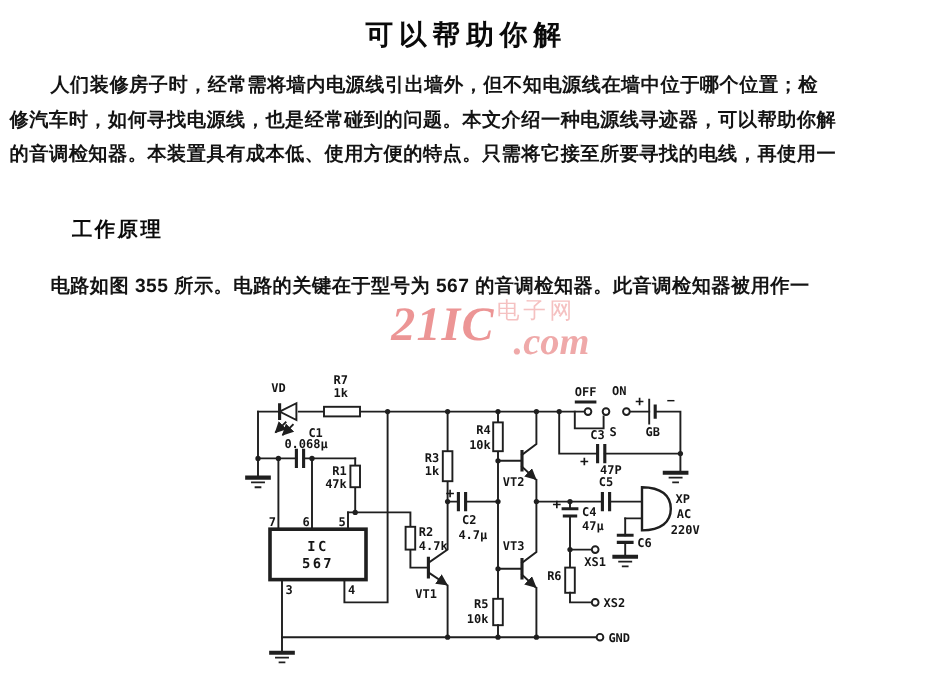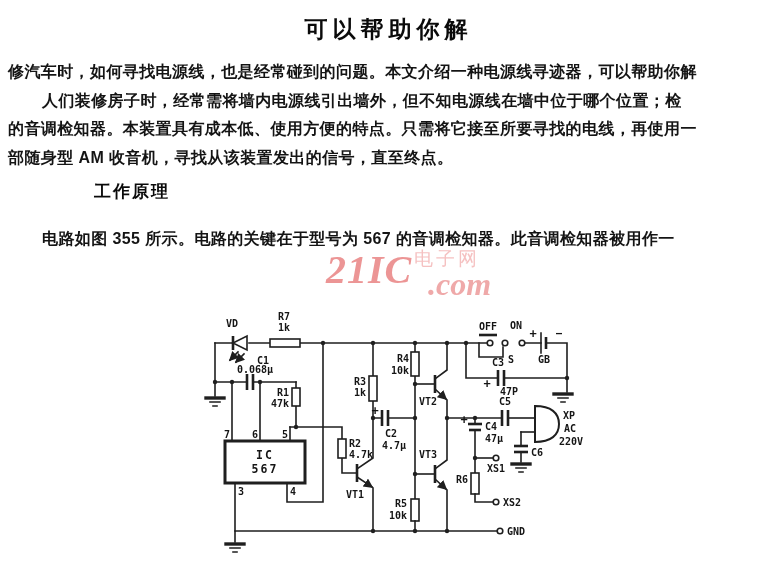--- a/index.html
+++ b/index.html
@@ -14,21 +14,21 @@
   }
   .para{position:absolute;left:8px;right:6px;font-size:16px;font-weight:bold;
     color:#141414;letter-spacing:0.4px;}
   .para .line{height:28.5px;line-height:28.5px;white-space:nowrap;}
   .p1{top:58px;}
   .p2{top:224px;}
   .p2 .line{height:30px;line-height:30px;}
   .indent{padding-left:34px;}
   .section-heading{
     position:absolute;top:180px;left:60px;font-size:17px;font-weight:bold;
-    letter-spacing:2px;color:#0a0a0a;margin-left:34px;
+    letter-spacing:2px;color:#0a0a0a;
   }
   .watermark{
     position:absolute;left:326px;top:248px;width:180px;height:52px;
     pointer-events:none;
   }
   .wm-brand{
     position:absolute;left:0;top:2px;
     font-family:"Liberation Serif","DejaVu Serif",serif;
     font-size:40px;font-weight:bold;font-style:italic;line-height:40px;
     color:rgba(221,62,62,0.55);letter-spacing:1px;
@@ -58,24 +58,23 @@
   .dot{fill:#1f1f1f;}
   .term{fill:#ffffff;stroke:#1f1f1f;stroke-width:1.6;}
   .bar{stroke:#1f1f1f;stroke-width:2.6;}
 </style>
 </head>
 <body>
 
 <div class="doc-title">可以帮助你解</div>
 
 <div class="para p1">
+  <div class="line indent">人们装修房子时，经常需将墙内电源线引出墙外，但不知电源线在墙中位于哪个位置；检</div>
   <div class="line">修汽车时，如何寻找电源线，也是经常碰到的问题。本文介绍一种电源线寻迹器，可以帮助你解</div>
-  <div class="line indent">人们装修房子时，经常需将墙内电源线引出墙外，但不知电源线在墙中位于哪个位置；检</div>
   <div class="line">的音调检知器。本装置具有成本低、使用方便的特点。只需将它接至所要寻找的电线，再使用一</div>
-  <div class="line">部随身型 AM 收音机，寻找从该装置发出的信号，直至终点。</div>
 </div>
 
 <div class="section-heading">工作原理</div>
 
 <div class="para p2">
   <div class="line indent">电路如图 355 所示。电路的关键在于型号为 567 的音调检知器。此音调检知器被用作一</div>
 </div>
 
 <div class="watermark">
   <span class="wm-brand">21IC</span>

